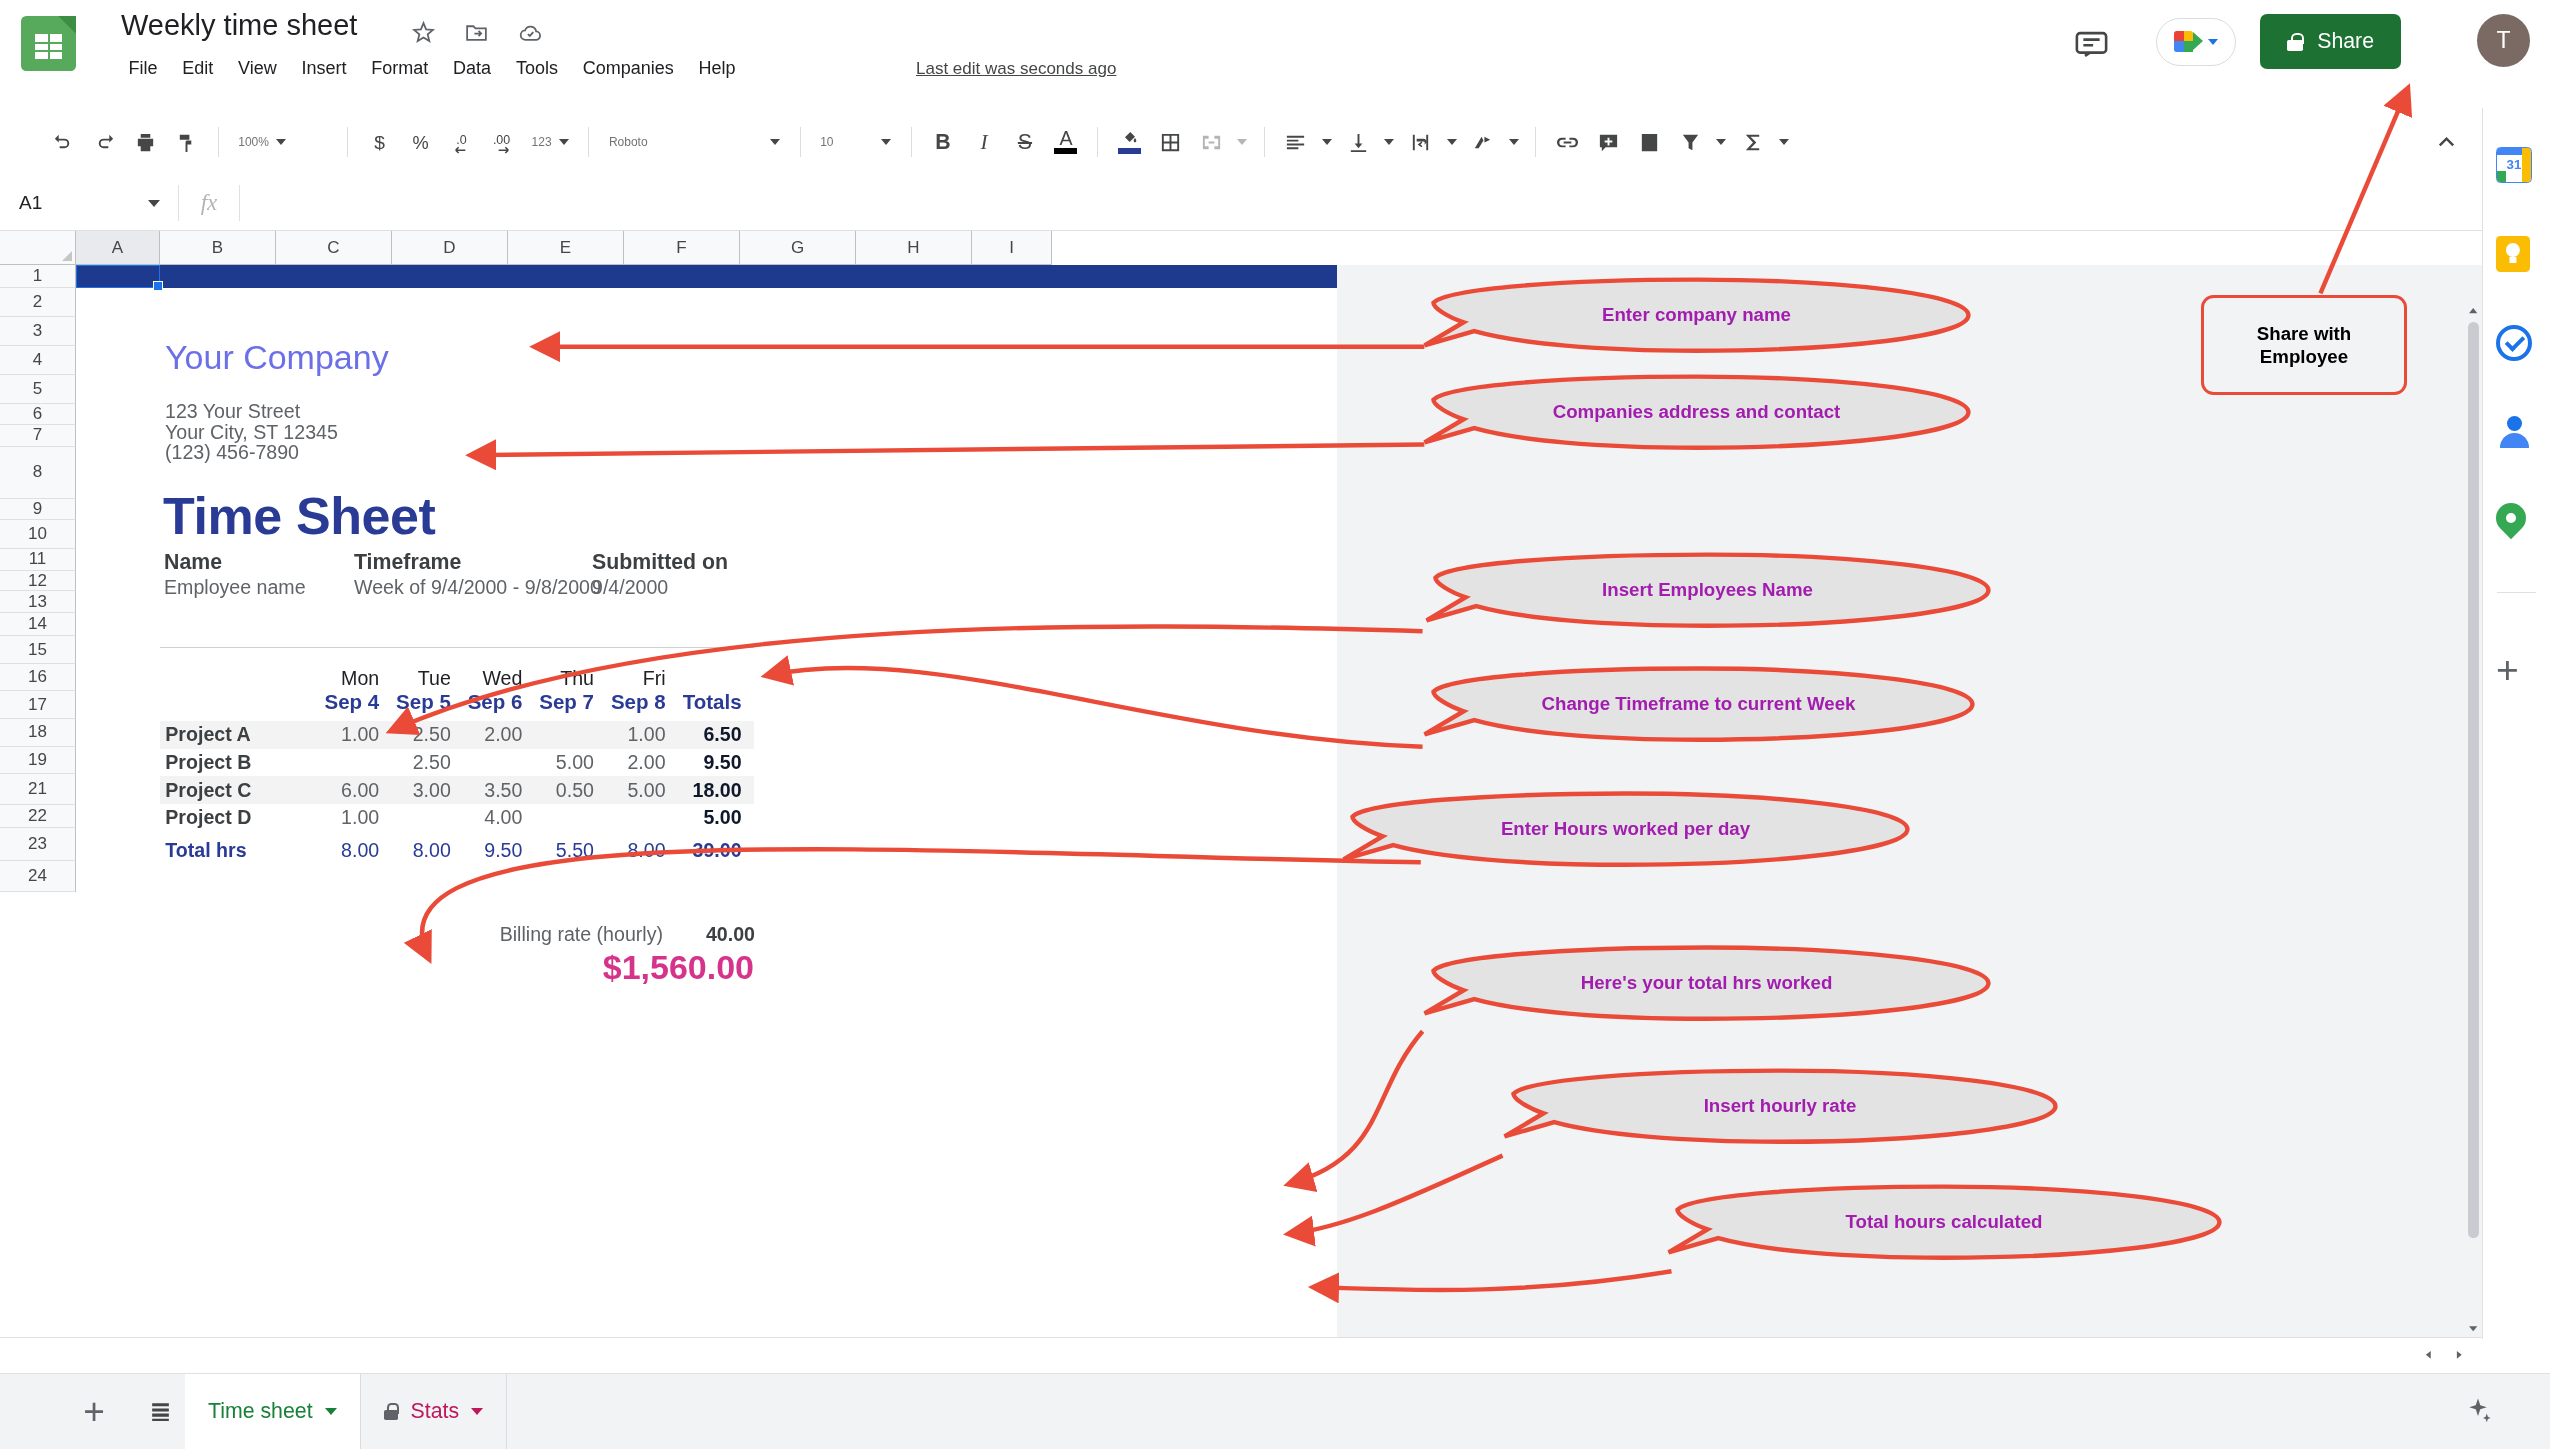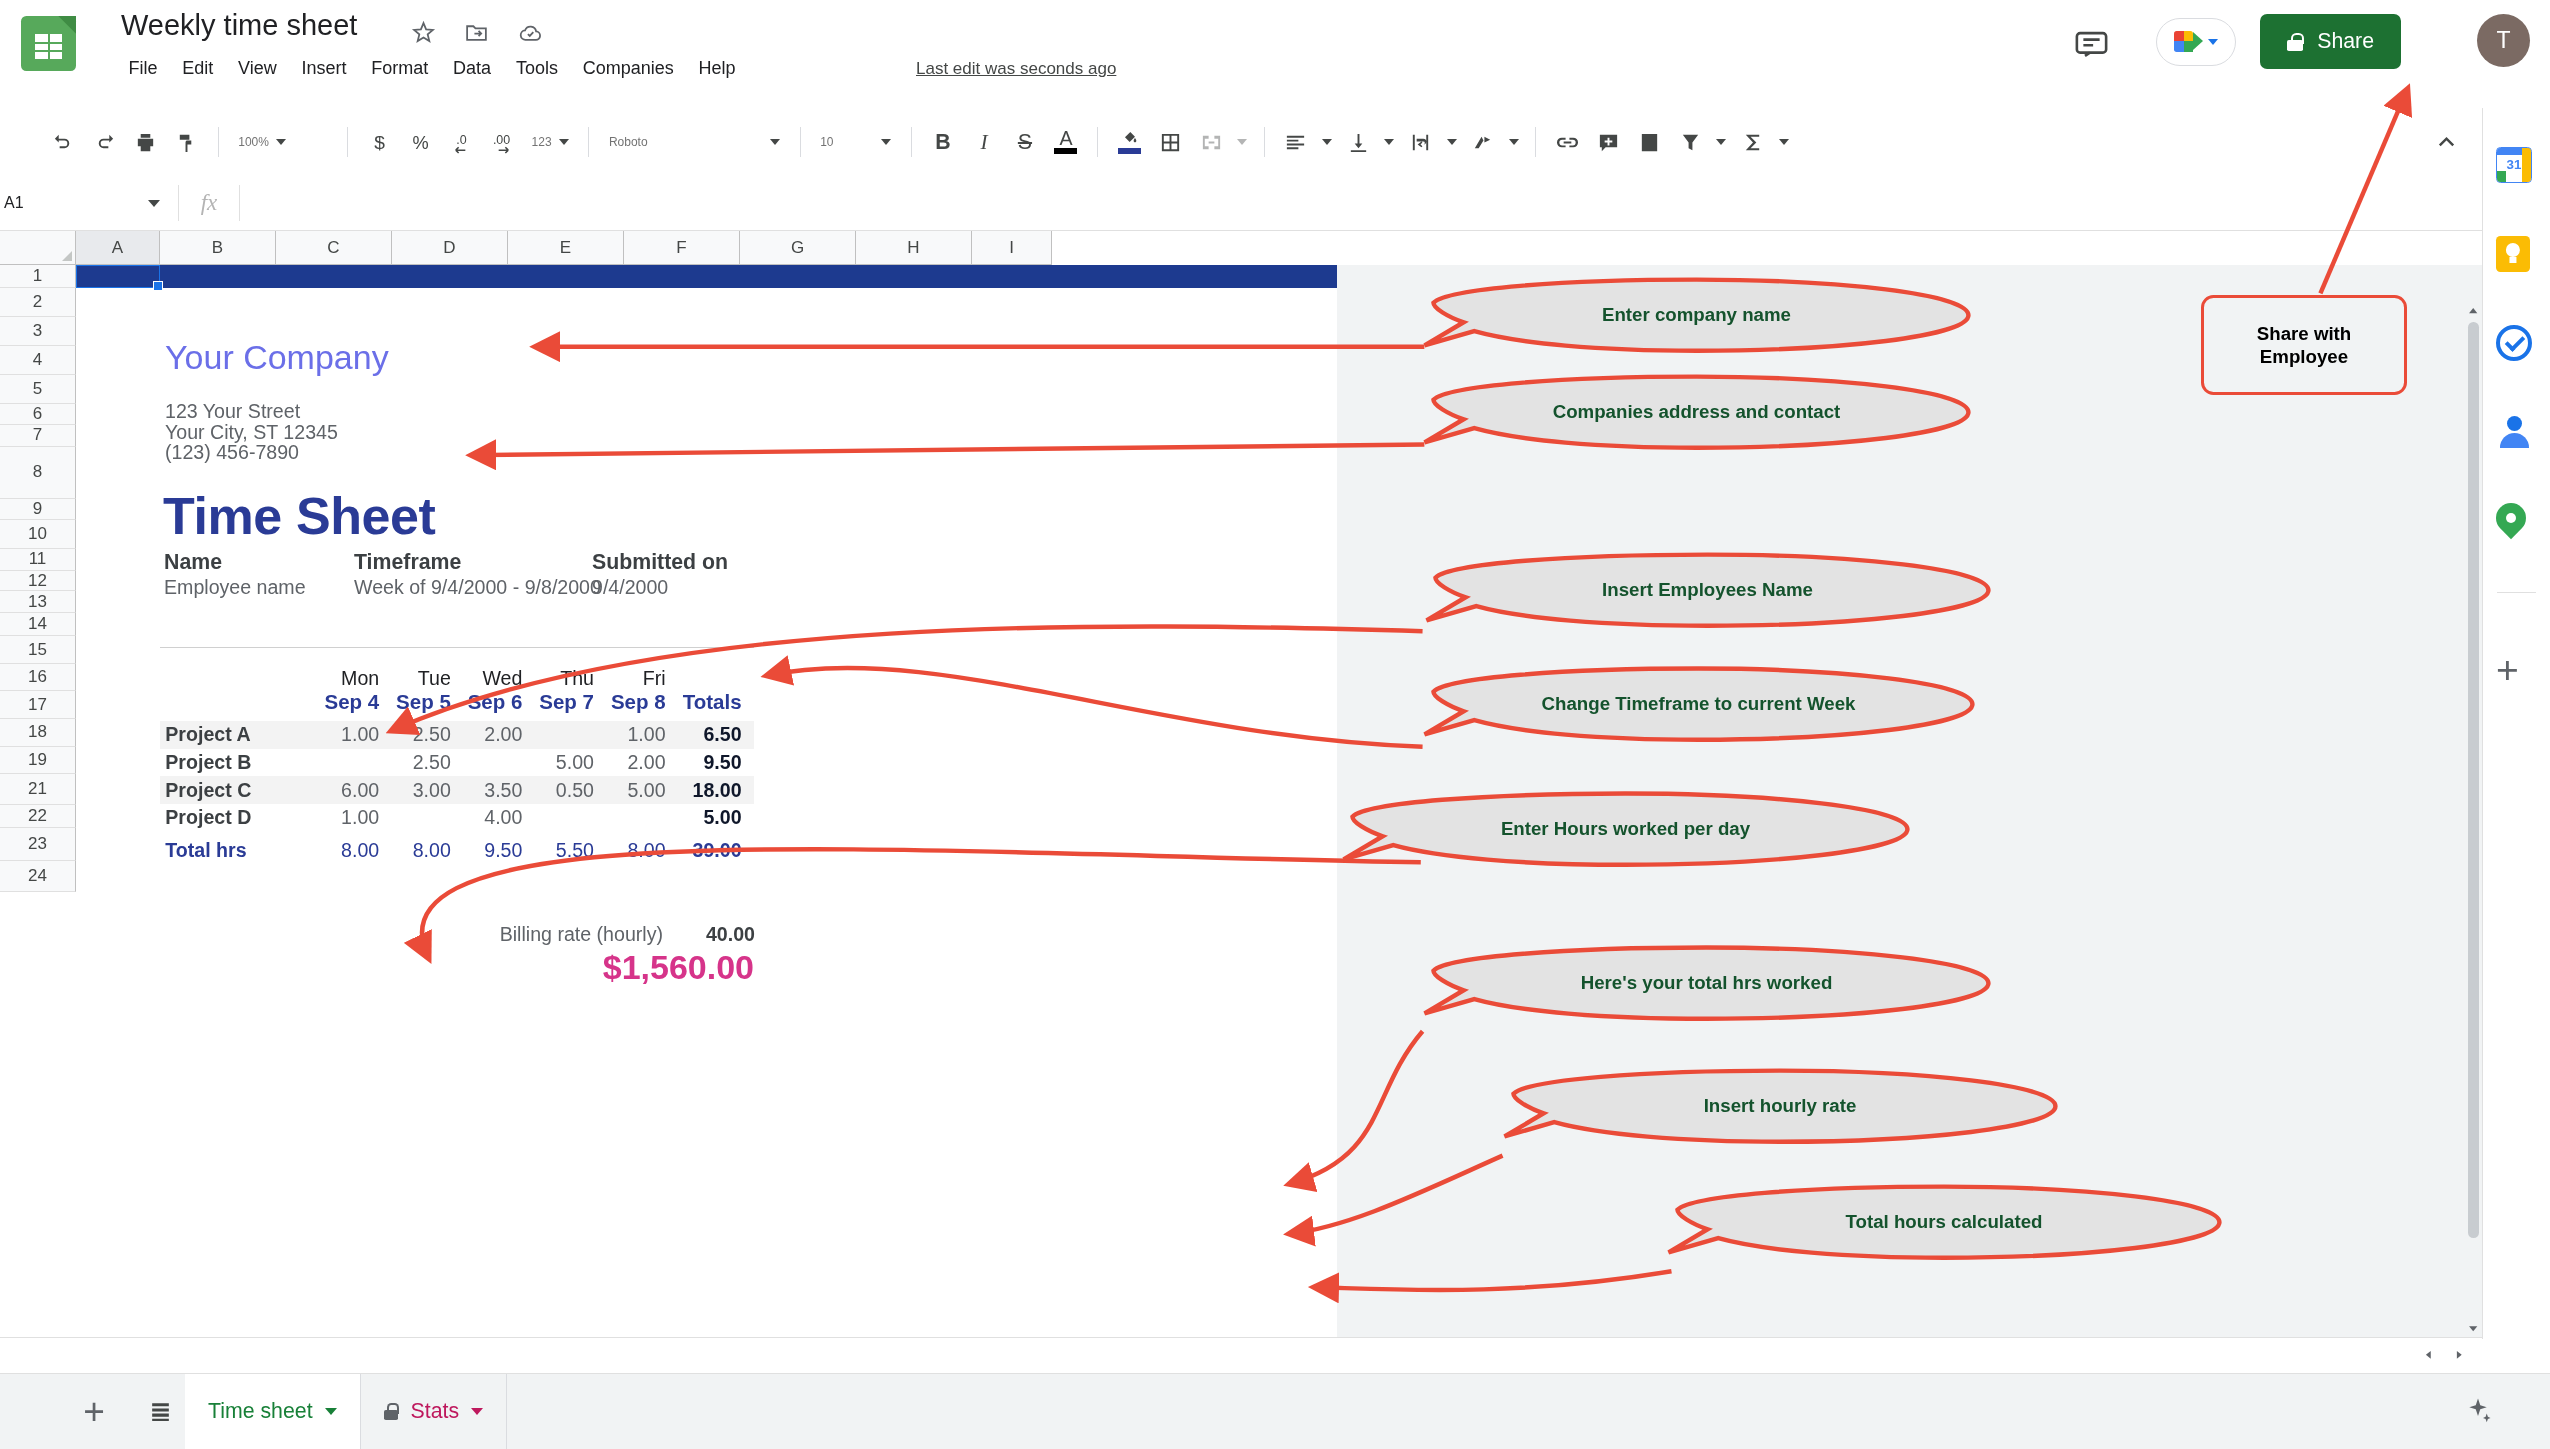--- a/index.html
+++ b/index.html
@@ -96,22 +96,22 @@
   .tb-sep { width:0.9px; height:30px; background:#dadce0; margin:0 10.7px; }
   .tb-text { font-size:12px; color:#737373; }
   .tb-caret { width:0;height:0;border-left:5.3px solid transparent;border-right:5.3px solid transparent;border-top:6.2px solid #444746; margin-left:7.1px;}
   .tb-sel { display:flex;align-items:center; padding:0 9px; height:41px; border-radius:5.3px; cursor:pointer;}
   #collapse-toolbar { position:absolute; right:16px; top:14.2px; width:41px;height:41px;
      display:flex;align-items:center;justify-content:center;border-radius:50%;cursor:pointer;}
 
   
   #formula-bar { position:absolute; left:0; top:176px; width:2483px; height:55px; background:#fff;
      border-bottom:0.9px solid #e0e0e0; display:flex; align-items:center; }
-  #namebox { width:178px; height:55px; display:flex; align-items:center; padding-left:4px;
-     font-size:16px; color:#202124; cursor:text; }
+  #namebox { width:178px; height:55px; display:flex; align-items:center; padding-left:19px;
+     font-size:19px; color:#202124; cursor:text; }
   #namebox-caret { width:0;height:0;border-left:6.2px solid transparent;border-right:6.2px solid transparent;border-top:7.1px solid #444746; margin-left:auto; margin-right:18px;}
   #fx { width:62px; text-align:center; font-size:23px; color:#b4b4b4; font-style:italic; font-family:"Liberation Serif",serif;
         border-left:0.9px solid #e0e0e0; border-right:0.9px solid #e0e0e0; height:36px; line-height:36px;}
   #formula-input { flex:1; height:55px; border:none; outline:none; font-size:18.7px; padding-left:16px; font-family:inherit; background:transparent;}
 
   
   #grid-wrap { position:absolute; left:0; top:231px; width:2483px; height:1106px; background:#fff; overflow:hidden; }
   #corner { position:absolute; left:0; top:0; width:76px; height:34px; background:#f8f9fa; border-right:0.9px solid #c0c0c0; border-bottom:0.9px solid #c0c0c0; }
   #corner:after { content:""; position:absolute; right:2.7px; bottom:2.7px; width:0;height:0;
      border-left:10.7px solid transparent; border-bottom:10.7px solid #c4c7c5;}
@@ -175,21 +175,21 @@
   #vscroll .down { bottom:0; }
   #vscroll .thumb { position:absolute; left:1.8px; top:18px; width:10.7px; height:916px; background:#c8ccd0; border-radius:5.3px; cursor:pointer;}
 
   
   #annotations { position:absolute; left:0; top:0; width:2550px; height:1449px; pointer-events:none; }
   .callout { position:absolute; pointer-events:auto; cursor:default; }
   .callout svg { display:block; overflow:visible; }
   .callout-text {
     position:absolute; left:0; top:0; width:100%; height:100%;
     display:flex; align-items:center; justify-content:center;
-    font-size:18.7px; font-weight:700; color:#14532d; text-align:center; white-space:nowrap;
+    font-size:18.7px; font-weight:700; color:#a21caf; text-align:center; white-space:nowrap;
   }
   #share-note {
     position:absolute; left:2201px; top:295px; width:206px; height:100px;
     border:3.6px solid #ea4b38; border-radius:12.4px; background:#f1f3f4;
     display:flex; align-items:center; justify-content:center; pointer-events:auto;
     font-size:18.7px; font-weight:700; color:#000; text-align:center; line-height:1.25;
   }
 
   
   #sidepanel { position:absolute; right:0; top:108px; width:68px; height:1231px; background:#fff;

